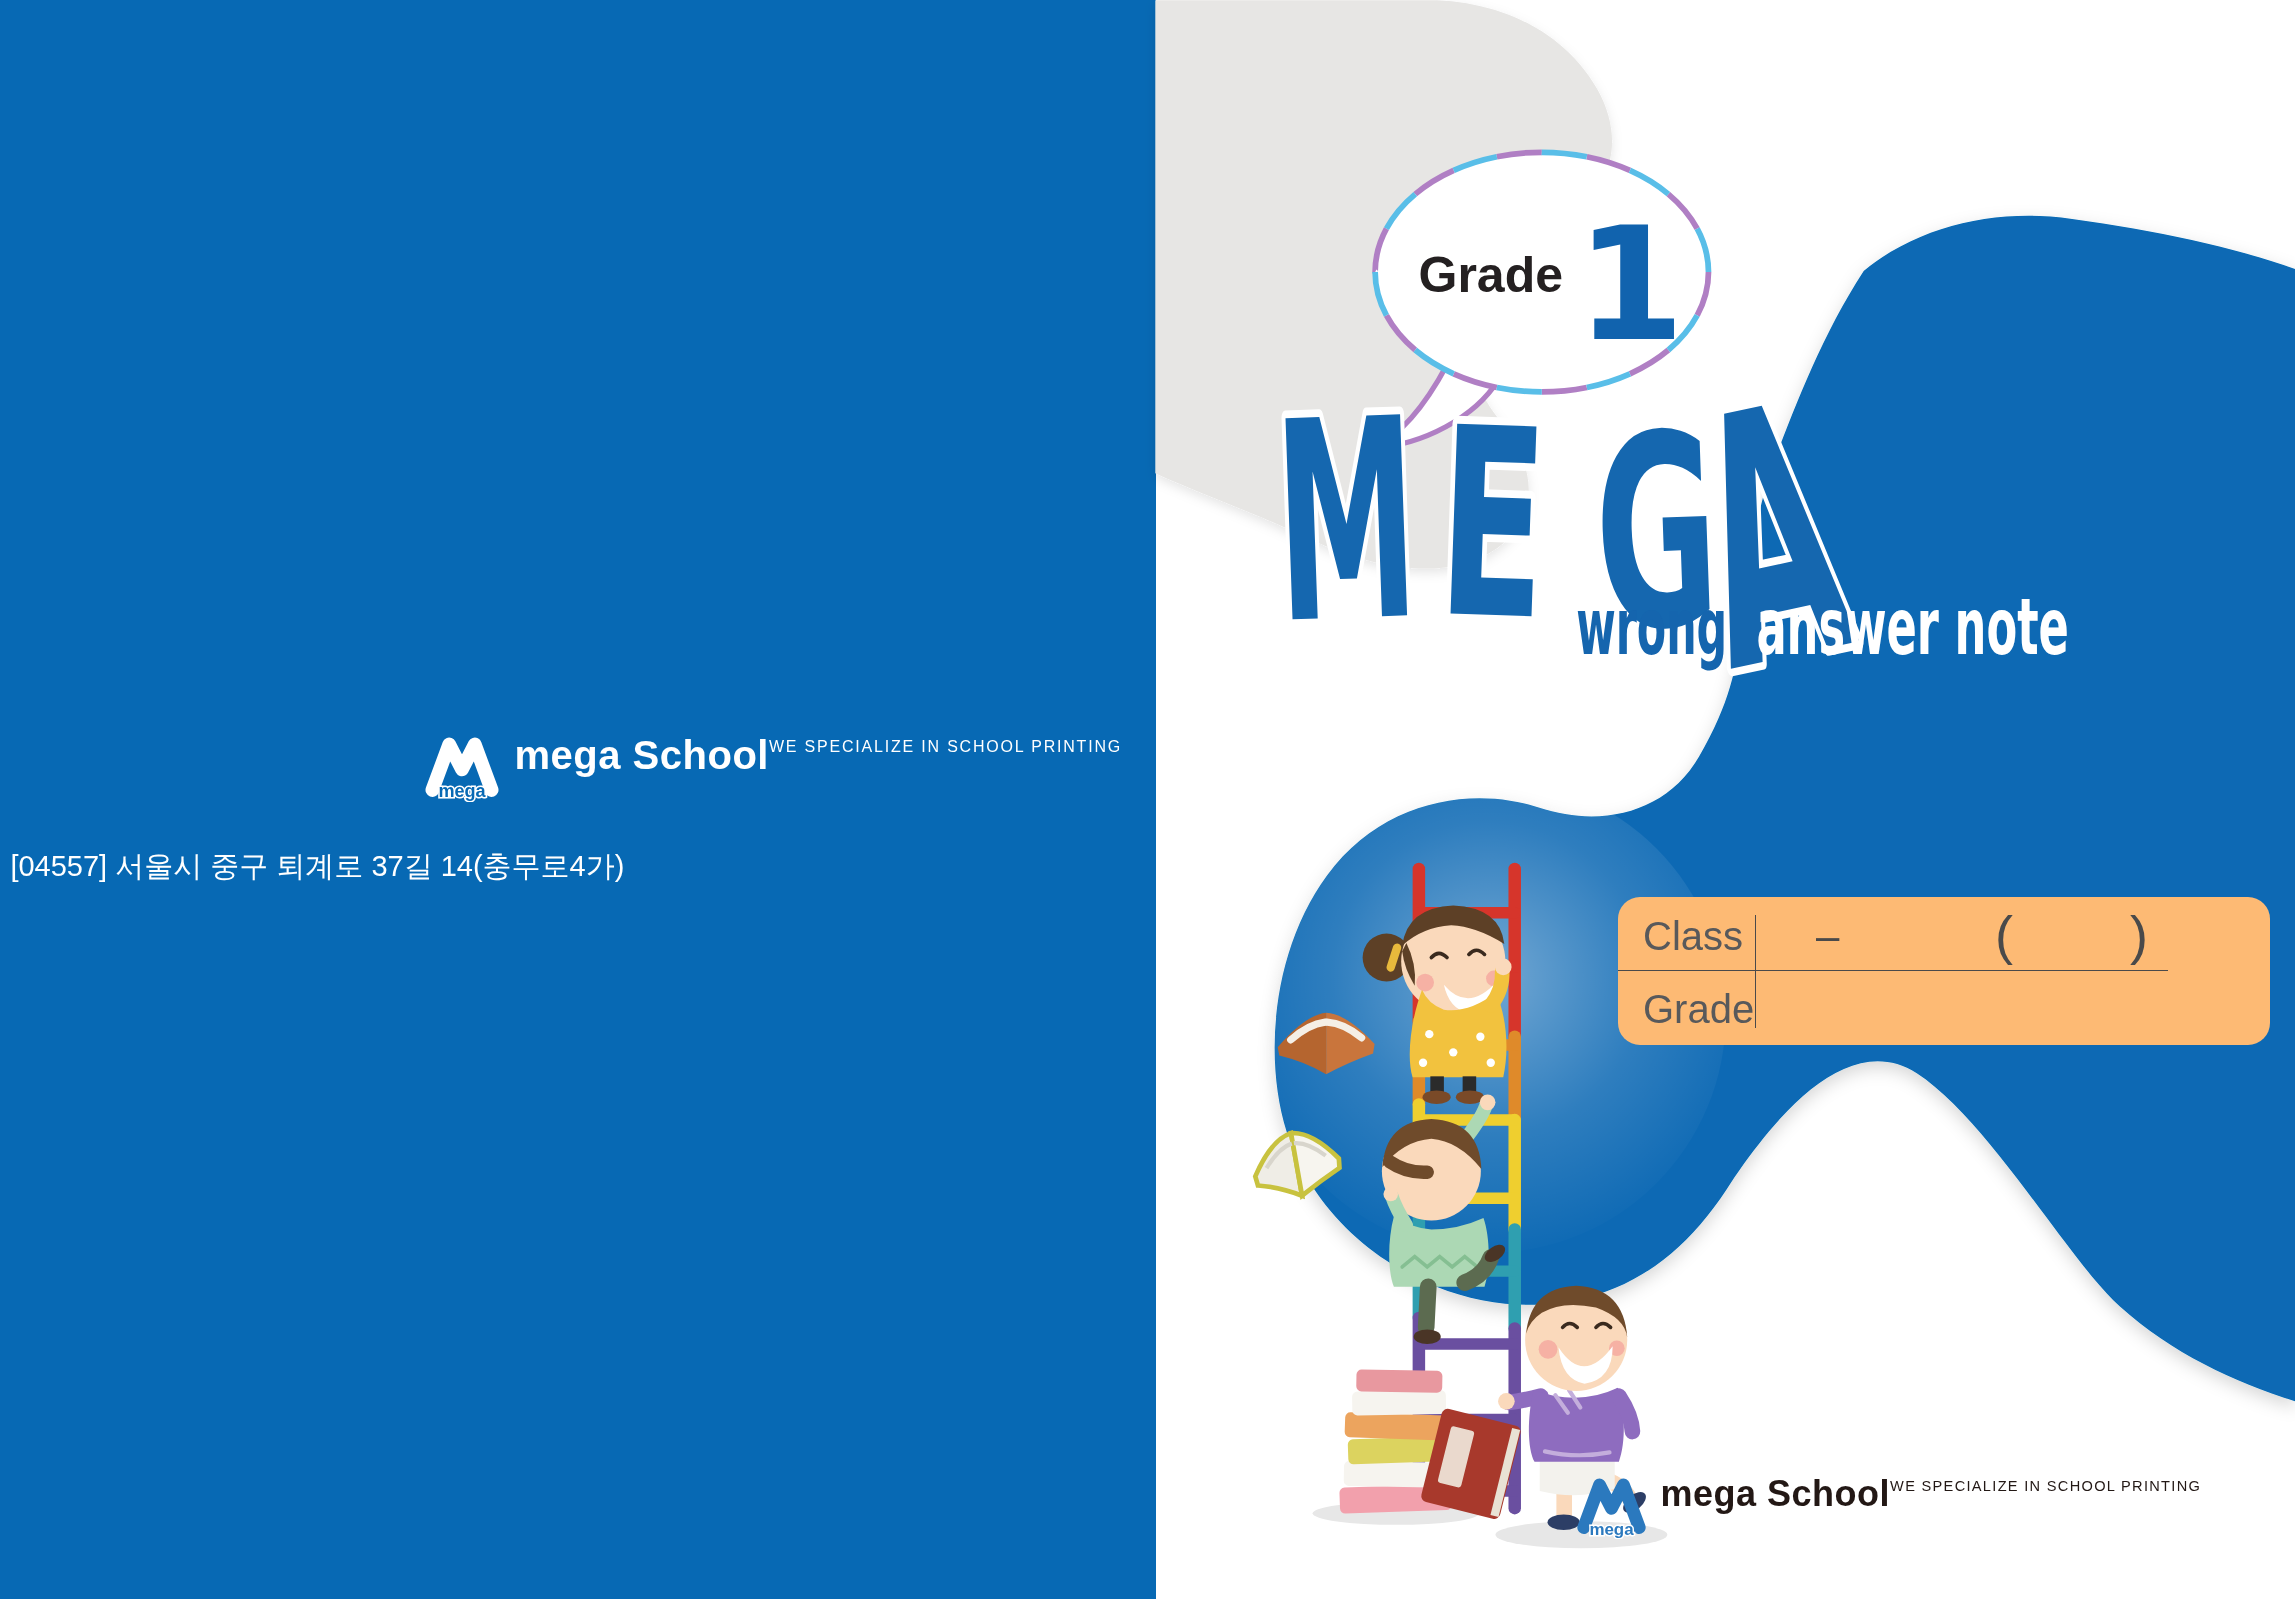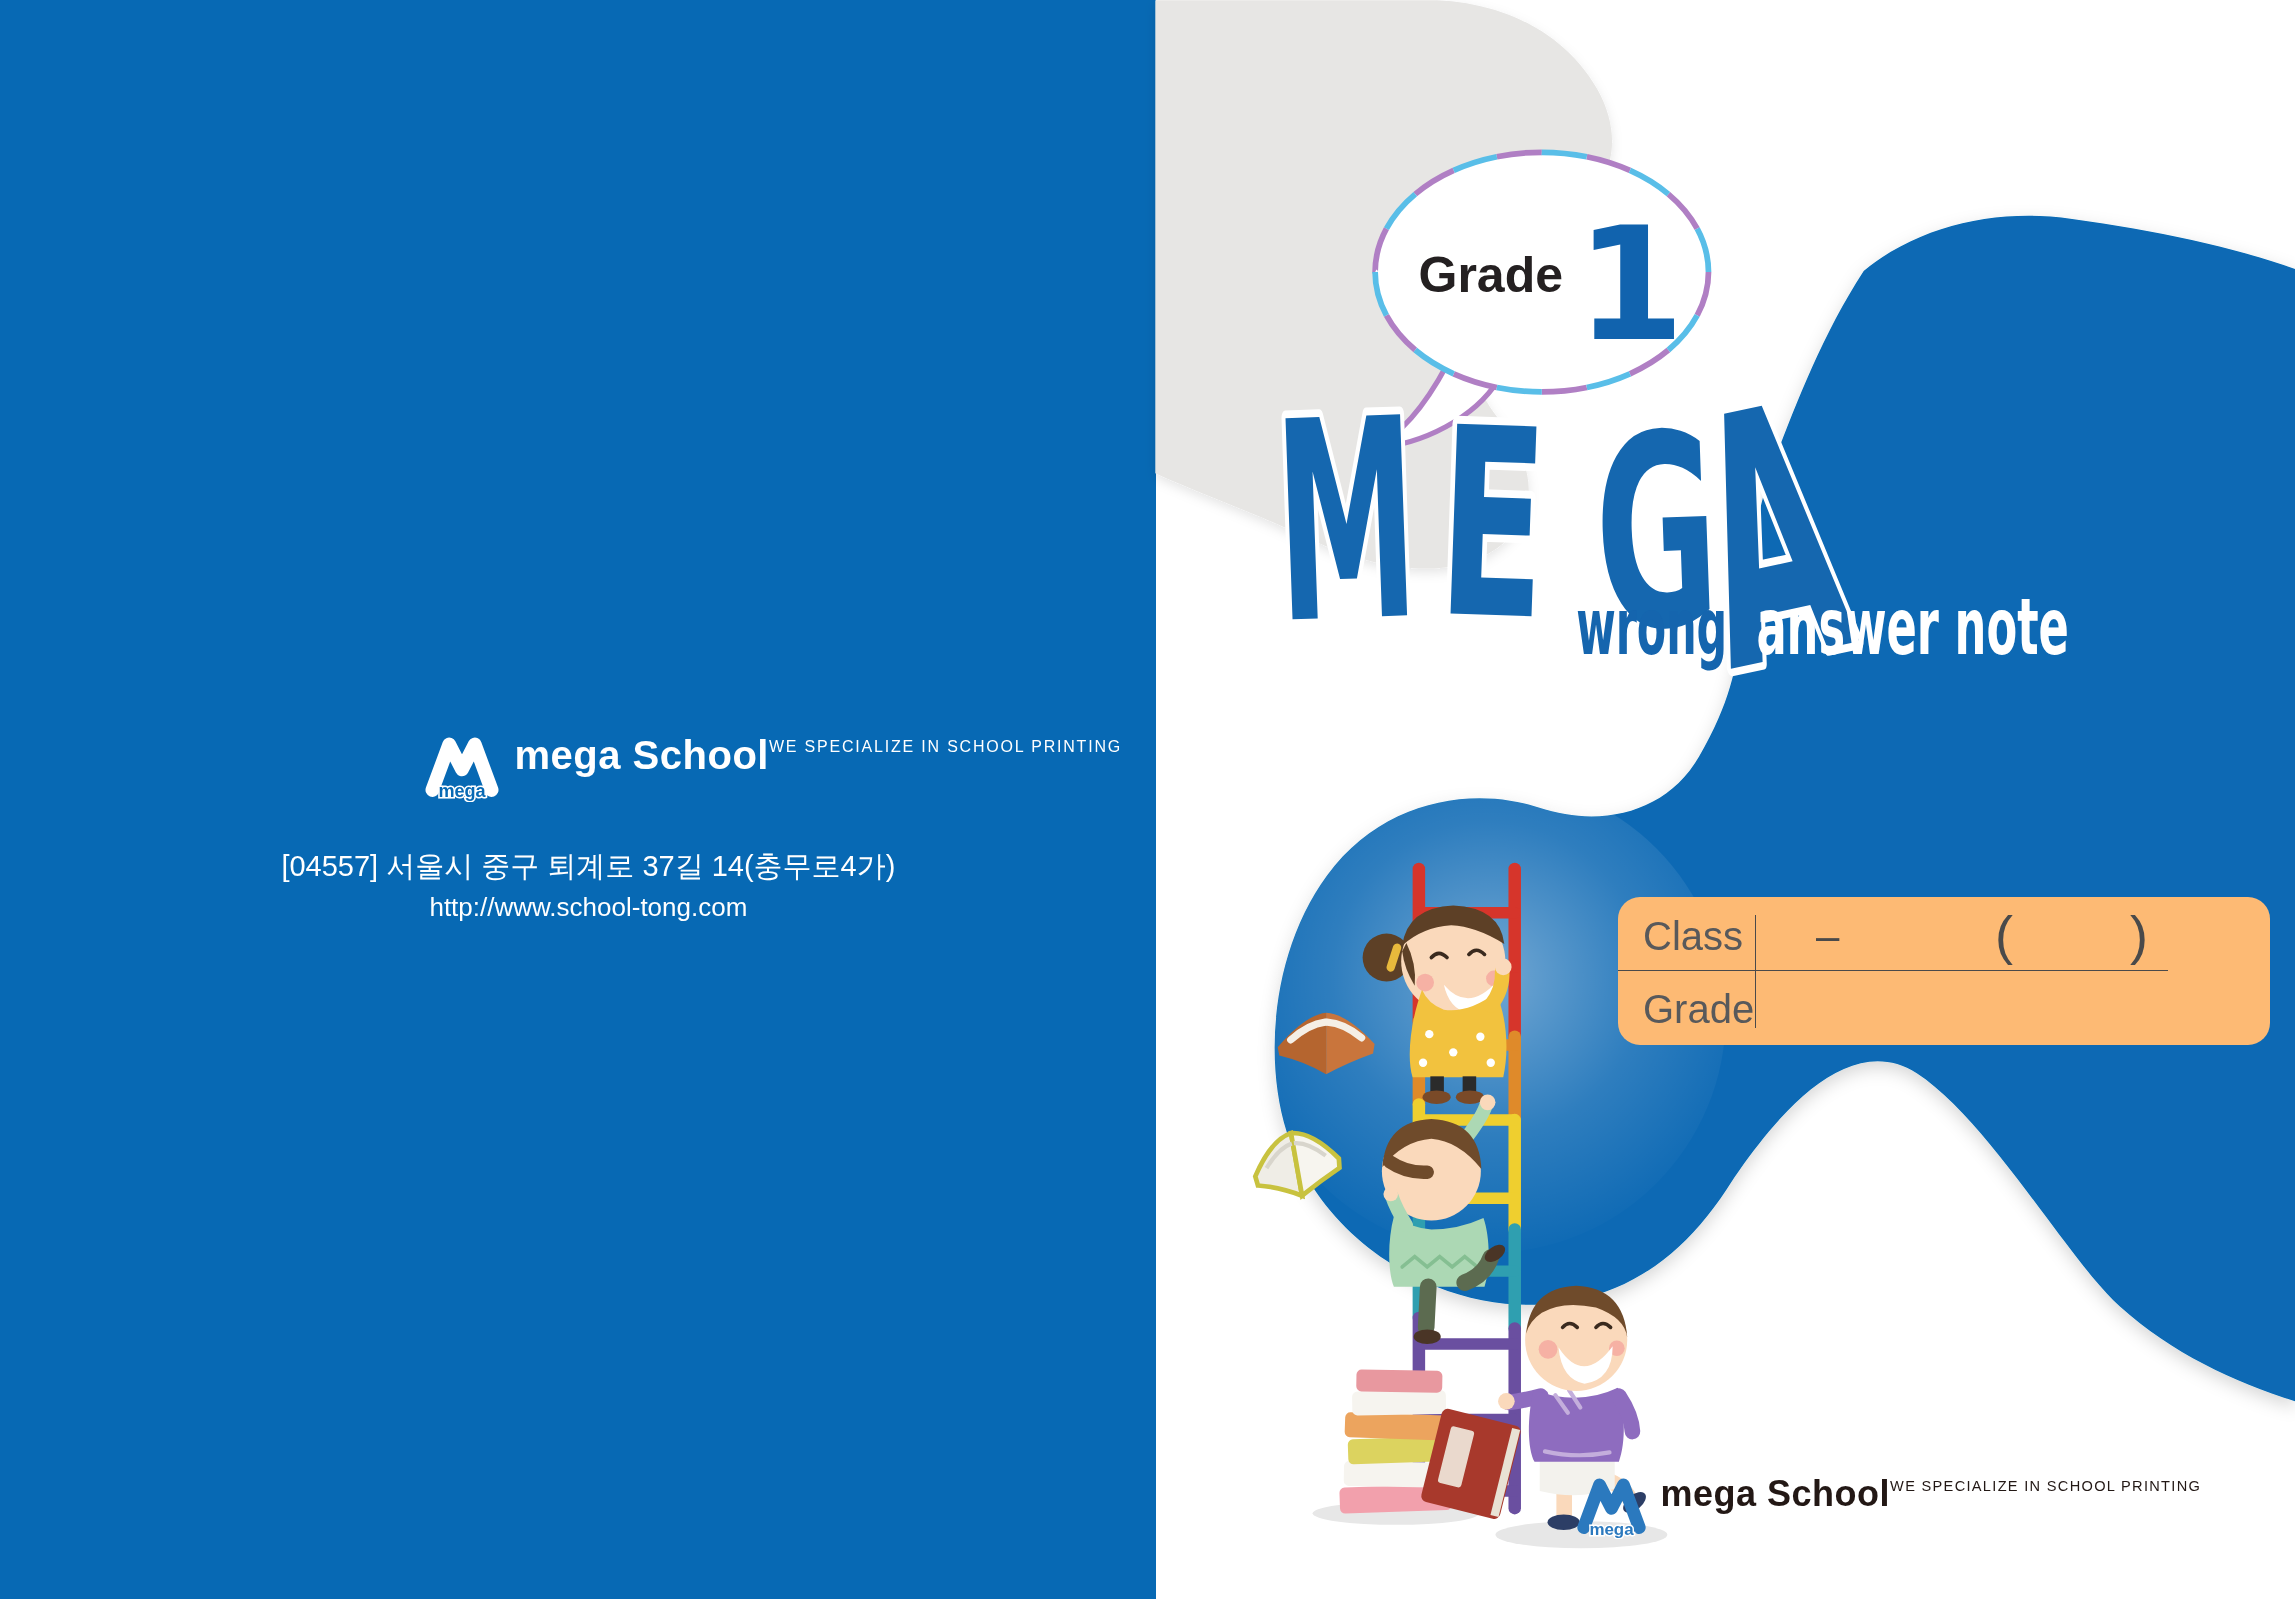--- a/index.html
+++ b/index.html
@@ -6,21 +6,21 @@
   #canvas{position:relative;width:2295px;height:1600px;overflow:hidden;
           font-family:"Liberation Sans", sans-serif;background:#ffffff;}
 
   
   .page-left{position:absolute;left:0;top:0;width:1156px;height:1600px;background:#0769B4;}
   .back-logo{position:absolute;left:423px;top:734px;display:flex;gap:13.5px;align-items:flex-start;}
   .logo-texts{display:flex;flex-direction:row;}
   .brand{font-weight:bold;font-size:40px;line-height:1.05;letter-spacing:0.5px;}
   .tagline{font-size:16px;letter-spacing:1.8px;margin-top:4.2px;white-space:nowrap;}
   .back-logo .brand,.back-logo .tagline{color:#ffffff;}
-  .back-address{position:absolute;left:0;top:847px;width:1156px;text-align:center;
+  .back-address{position:absolute;left:0;top:847px;width:1156px;text-align:left;
                 color:#ffffff;font-size:29px;font-weight:400;padding-left:10.4px;}
   .back-url{position:absolute;left:0;top:892px;width:1156px;text-align:center;
             color:#ffffff;font-size:26px;font-weight:400;padding-left:10.4px;}
 
   
   .page-right{position:absolute;left:1156px;top:0;width:1140px;height:1600px;background:#ffffff;}
   svg.art{position:absolute;left:0;top:0;width:2295px;height:1600px;}
 
   
   .info-box{position:absolute;left:1618px;top:853px;width:652px;height:148px;
@@ -49,21 +49,20 @@
       <svg width="78" height="68" viewBox="0 0 250 215">
         <polyline points="30,178 84,32 125,112 166,32 220,178" fill="none" stroke="#ffffff" stroke-width="44" stroke-linecap="round" stroke-linejoin="round"></polyline>
         <text x="125" y="202" text-anchor="middle" font-family="Liberation Sans, sans-serif" font-size="58" font-weight="bold" fill="#0769B4" stroke="#ffffff" stroke-width="10" style="paint-order:stroke">mega</text>
       </svg>
       <div class="logo-texts">
         <div class="brand">mega School</div>
         <div class="tagline">WE SPECIALIZE IN SCHOOL PRINTING</div>
       </div>
     </div>
     <div class="back-address">[04557] 서울시 중구 퇴계로 37길 14(충무로4가)</div>
-    <div class="back-url">http://www.school-tong.com</div>
   </div>
 
   <div class="page-right"></div>
 
   <svg class="art" viewBox="0 0 4406 3071">
     <defs>
       <filter id="soft" x="-10%" y="-10%" width="120%" height="120%">
         <feDropShadow dx="0" dy="12" stdDeviation="16" flood-color="#000000" flood-opacity="0.16"></feDropShadow>
       </filter>
       <filter id="softer" x="-10%" y="-10%" width="120%" height="120%">

